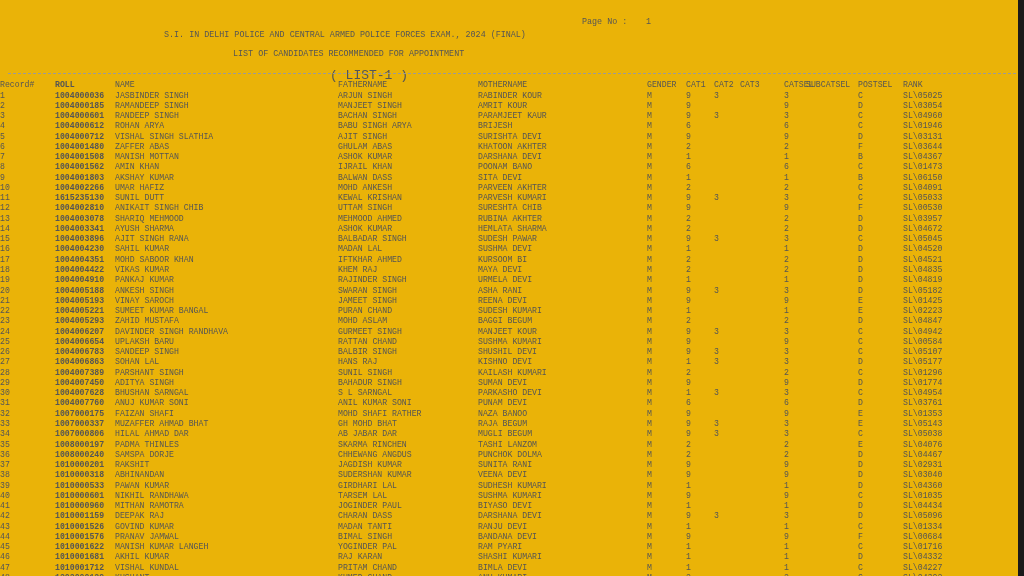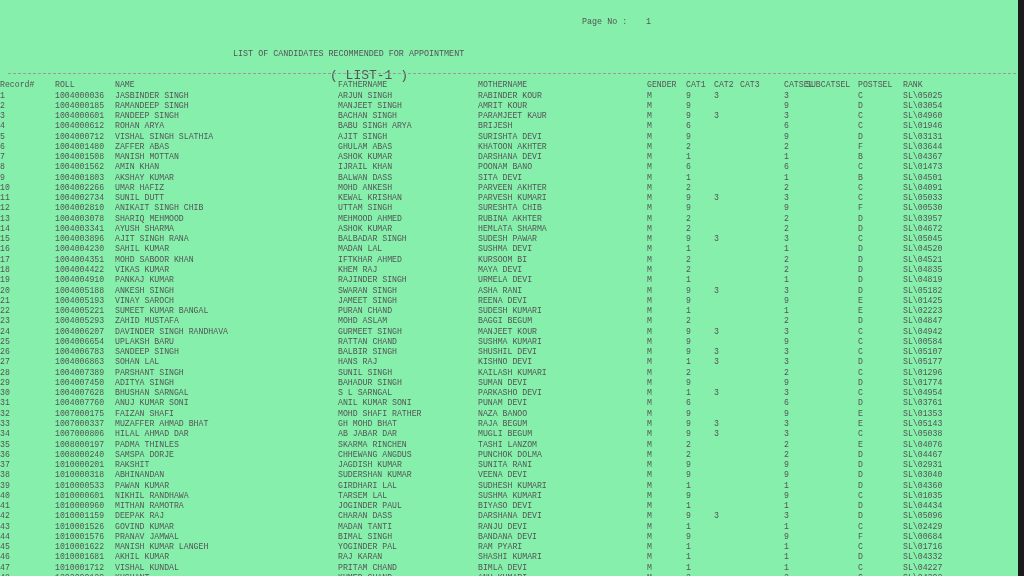--- a/index.html
+++ b/index.html
@@ -2,53 +2,54 @@
 <html><head>
 <meta charset="utf-8">
 <style>
   html, body { margin: 0; padding: 0; }
   body {
     width: 1024px; height: 576px; overflow: hidden; position: relative;
     background: #ffffff;
     font-family: "Liberation Mono", "DejaVu Sans Mono", monospace;
     color: #555555;
   }
-  .page { position: absolute; left: 0; top: 0; width: 1018px; height: 576px; background: #86efac; overflow: hidden; }
+  .page { position: absolute; left: 0; top: 0; width: 1018px; height: 576px; background: #eab308; overflow: hidden; }
   .edge { position: absolute; left: 1018px; top: 0; width: 6px; height: 576px; background: #1a1a1a; }
   .t { position: absolute; white-space: pre; font-size: 8.2px; line-height: 10px; letter-spacing: 0px; }
   .page-no { left: 582px; top: 17px; font-size: 8.4px; }
   .page-no-val { left: 646px; top: 17px; font-size: 8.4px; }
   .title { left: 164px; top: 30px; font-size: 8.4px; }
   .subtitle { left: 233px; top: 49px; font-size: 8.4px; }
   .listlabel { left: 330px; top: 59px; font-size: 13px; margin-top: 12px; }
   .dashes { position: absolute; left: 8px; top: 73px; width: 1008px; height: 0; border-top: 1px dashed #9a9a9a; }
   .hdr { top: 80px; }
   .rows { position: absolute; left: 0; top: 90.5px; width: 1018px; }
   .row { position: relative; height: 10.28px; }
   .c { position: absolute; top: 0; white-space: pre; font-size: 8.2px; line-height: 10px; }
   .c-rec { left: 0; width: 46px; text-align: left; }
-  .c-roll { left: 55px; }
+  .c-roll { left: 55px; font-weight: bold; }
   .c-name { left: 115px; }
   .c-father { left: 310px; padding-left: 28px; }
   .c-mother { left: 478px; }
   .c-gender { left: 647px; }
   .c-cat1 { left: 686px; }
   .c-cat2 { left: 714px; }
   .c-cat3 { left: 740px; }
   .c-catsel { left: 766px; margin-left: 18px; }
   .c-subcatsel { left: 806px; }
   .c-postsel { left: 858px; }
   .c-rank { left: 903px; }
 </style>
 </head>
 <body>
 
 <div class="page">
   <div class="t page-no">Page No :</div>
   <div class="t page-no-val">1</div>
+  <div class="t title">S.I. IN DELHI POLICE AND CENTRAL ARMED POLICE FORCES EXAM., 2024 (FINAL)</div>
   <div class="t subtitle">LIST OF CANDIDATES RECOMMENDED FOR APPOINTMENT</div>
   <div class="t listlabel">( LIST-1 )</div>
   <div class="dashes"></div>
 
   <div>
     <div class="c c-rec hdr" style="top:80px">Record#</div>
     <div class="c c-roll hdr" style="top:80px">ROLL</div>
     <div class="c c-name hdr" style="top:80px">NAME</div>
     <div class="c c-father hdr" style="top:80px">FATHERNAME</div>
     <div class="c c-mother hdr" style="top:80px">MOTHERNAME</div>
@@ -189,40 +190,40 @@
         <div class="c c-name">AKSHAY KUMAR</div>
         <div class="c c-father">BALWAN DASS</div>
         <div class="c c-mother">SITA DEVI</div>
         <div class="c c-gender">M</div>
         <div class="c c-cat1">1</div>
         <div class="c c-cat2"></div>
         <div class="c c-cat3"></div>
         <div class="c c-catsel">1</div>
         <div class="c c-subcatsel"></div>
         <div class="c c-postsel">B</div>
-        <div class="c c-rank">SL\04501</div>
+        <div class="c c-rank">SL\06150</div>
       </div>
       <div class="row">
         <div class="c c-rec">10</div>
         <div class="c c-roll">1004002266</div>
         <div class="c c-name">UMAR HAFIZ</div>
         <div class="c c-father">MOHD ANKESH</div>
         <div class="c c-mother">PARVEEN AKHTER</div>
         <div class="c c-gender">M</div>
         <div class="c c-cat1">2</div>
         <div class="c c-cat2"></div>
         <div class="c c-cat3"></div>
         <div class="c c-catsel">2</div>
         <div class="c c-subcatsel"></div>
         <div class="c c-postsel">C</div>
         <div class="c c-rank">SL\04091</div>
       </div>
       <div class="row">
         <div class="c c-rec">11</div>
-        <div class="c c-roll">1004002734</div>
+        <div class="c c-roll">1615235130</div>
         <div class="c c-name">SUNIL DUTT</div>
         <div class="c c-father">KEWAL KRISHAN</div>
         <div class="c c-mother">PARVESH KUMARI</div>
         <div class="c c-gender">M</div>
         <div class="c c-cat1">9</div>
         <div class="c c-cat2">3</div>
         <div class="c c-cat3"></div>
         <div class="c c-catsel">3</div>
         <div class="c c-subcatsel"></div>
         <div class="c c-postsel">C</div>
@@ -699,21 +700,21 @@
         <div class="c c-name">GOVIND KUMAR</div>
         <div class="c c-father">MADAN TANTI</div>
         <div class="c c-mother">RANJU DEVI</div>
         <div class="c c-gender">M</div>
         <div class="c c-cat1">1</div>
         <div class="c c-cat2"></div>
         <div class="c c-cat3"></div>
         <div class="c c-catsel">1</div>
         <div class="c c-subcatsel"></div>
         <div class="c c-postsel">C</div>
-        <div class="c c-rank">SL\02429</div>
+        <div class="c c-rank">SL\01334</div>
       </div>
       <div class="row">
         <div class="c c-rec">44</div>
         <div class="c c-roll">1010001576</div>
         <div class="c c-name">PRANAV JAMWAL</div>
         <div class="c c-father">BIMAL SINGH</div>
         <div class="c c-mother">BANDANA DEVI</div>
         <div class="c c-gender">M</div>
         <div class="c c-cat1">9</div>
         <div class="c c-cat2"></div>

